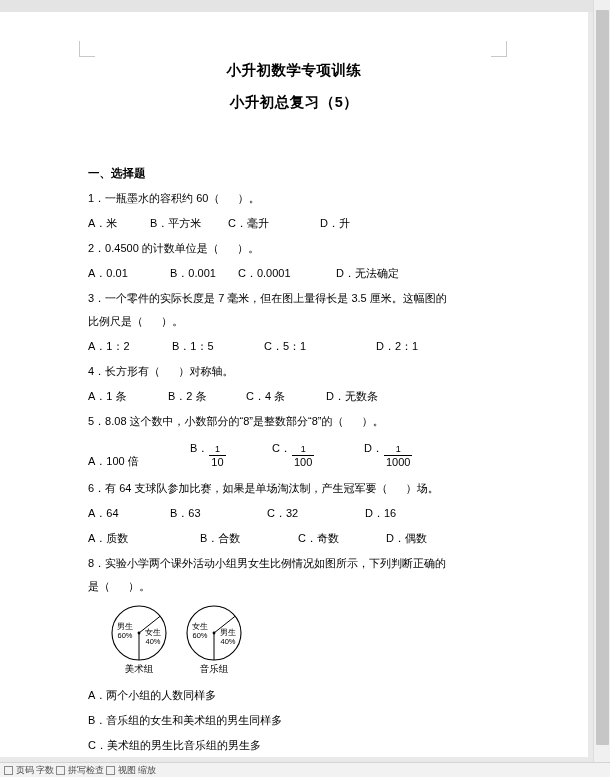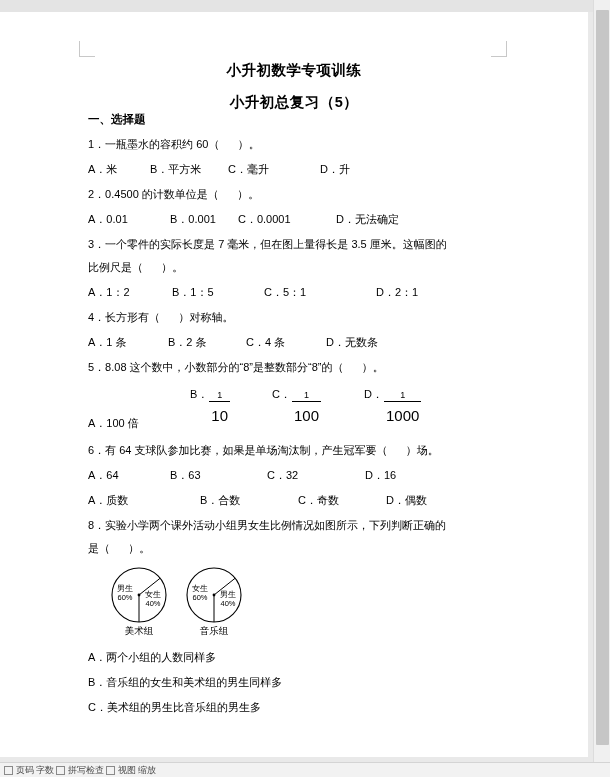--- a/index.html
+++ b/index.html
@@ -62,20 +62,21 @@
     font-size: 14.5px;
     font-weight: bold;
     color: #000;
     letter-spacing: 0.5px;
   }
   .title-1 { margin-top: 49px; }
   .title-2 { margin-top: 13px; }
 
   .section-head {
     margin-left: 88px;
+    margin-top: 54px;
     font-size: 11.5px;
     font-weight: bold;
     color: #000;
   }
   .q-line {
     margin-left: 88px;
     margin-top: 9px;
     font-size: 11px;
     color: #000;
     line-height: 16px;
@@ -112,23 +113,23 @@
     line-height: 9px;
     padding: 0 2px;
   }
   .frac .bar {
     width: 100%;
     height: 1px;
     background: #000;
     margin: 1px 0;
   }
   .frac .den {
-    font-size: 15px;
+    font-size: 11px;
     line-height: 10px;
-    padding: 8px 2px;
+    padding: 0 2px;
   }
 
   
   .figure-row {
     margin-left: 108px;
     margin-top: 10px;
     display: flex;
     gap: 13px;
   }
   .pie-block {

